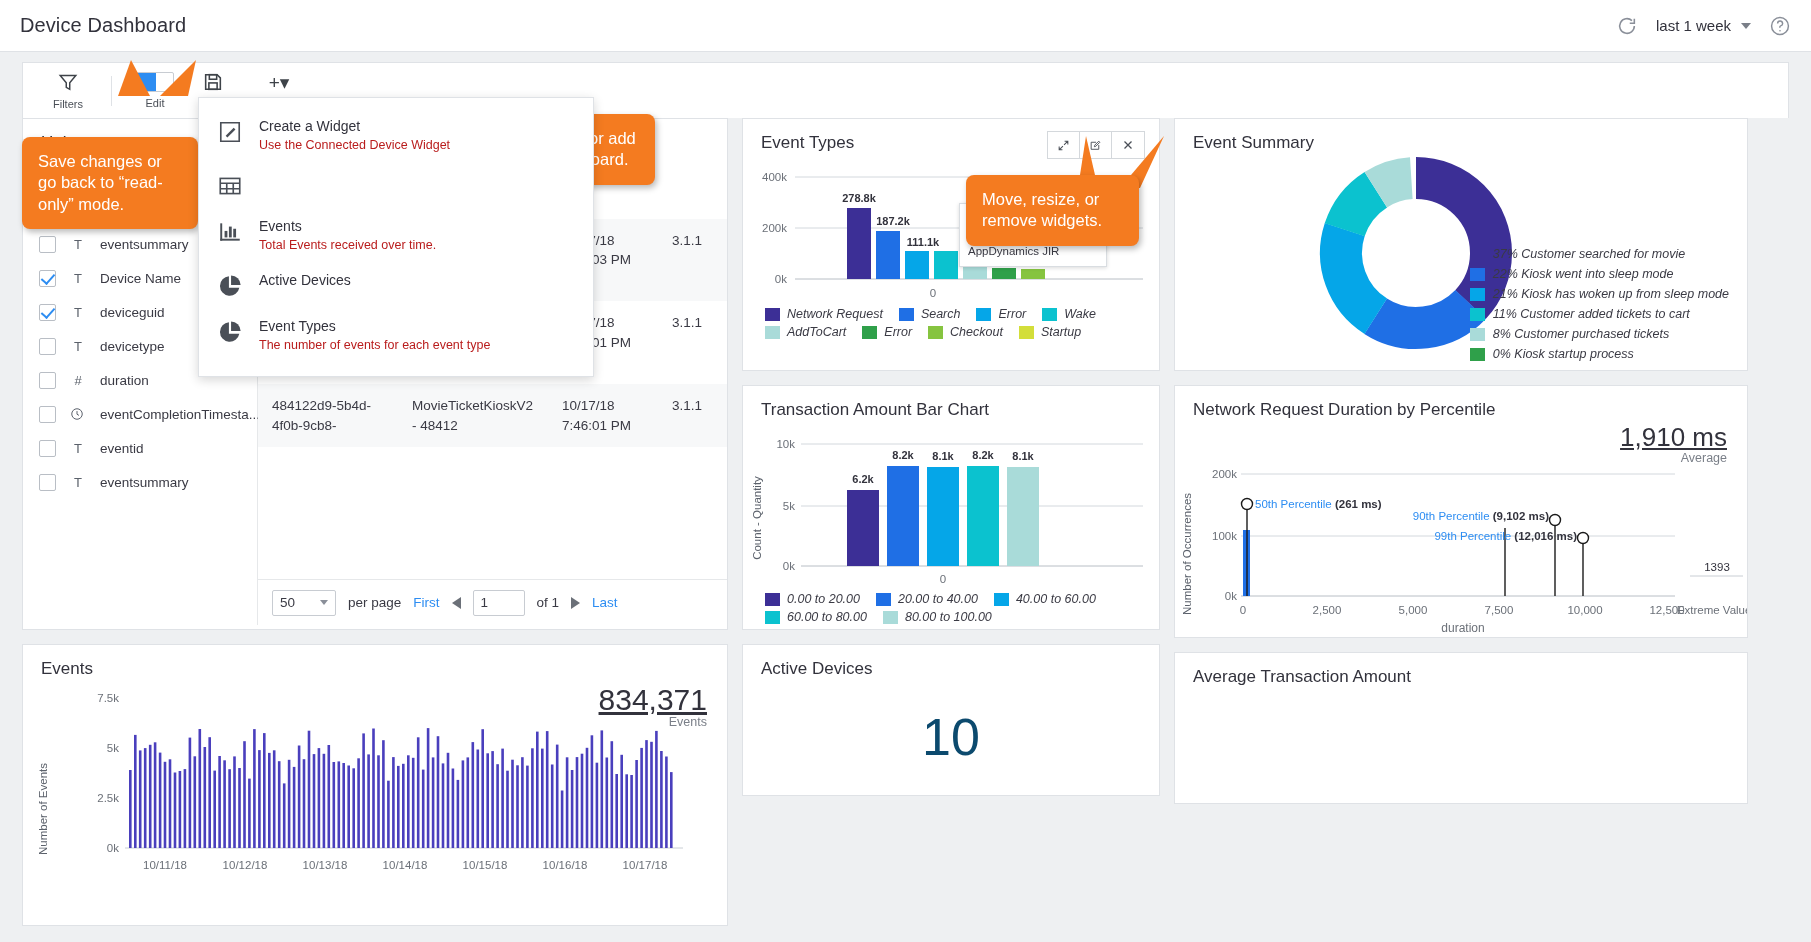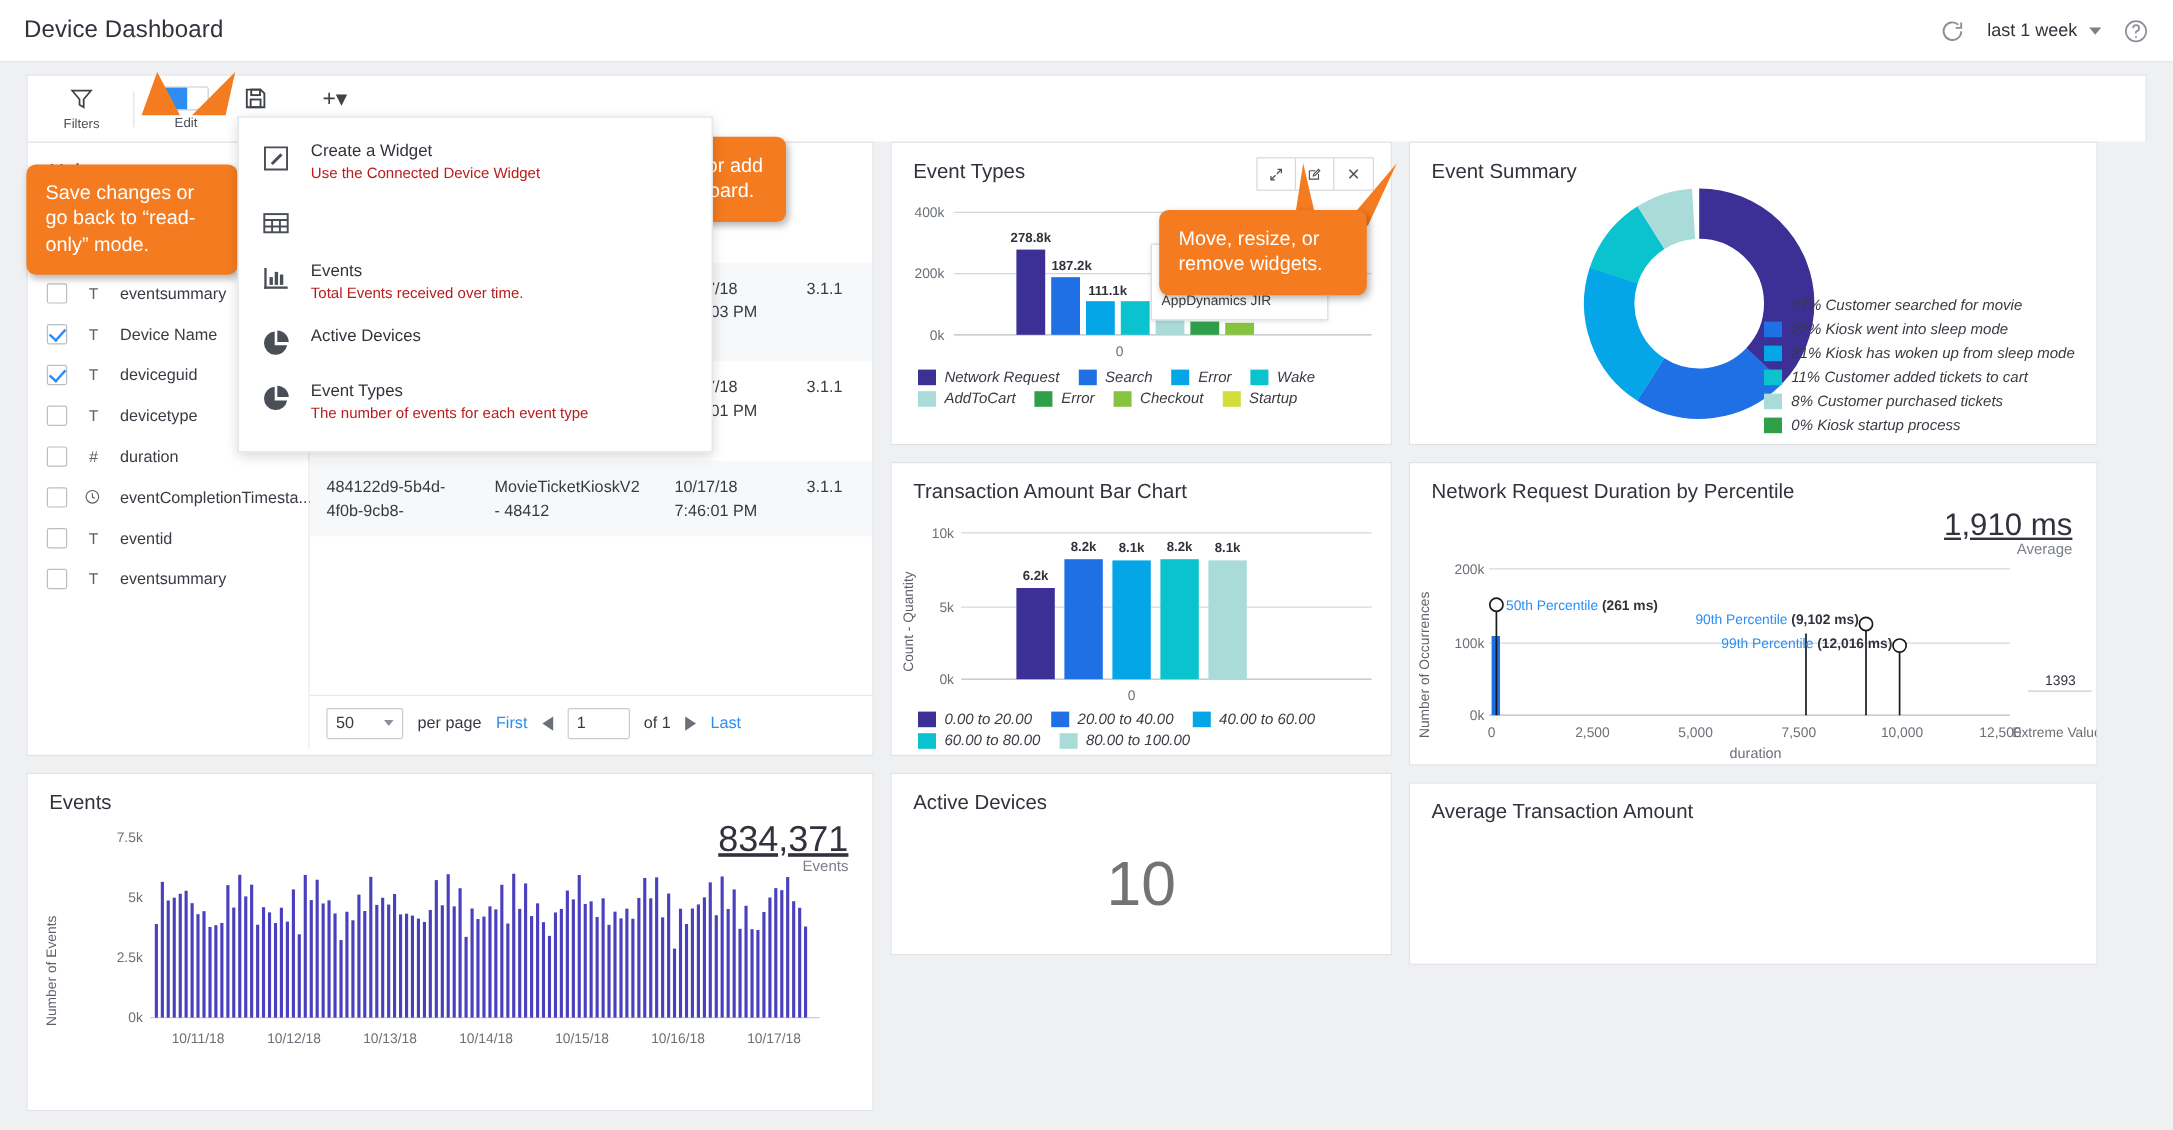--- a/index.html
+++ b/index.html
@@ -87,21 +87,21 @@
   .big-num .v { font-size: 30px; color:#32323c; font-weight:400;text-decoration:underline; }
   .big-num .u { font-size: 12.5px; color:#7a7f88; margin-top:-2px; }
 
   
   .wctrl { position:absolute; right:14px; top:12px; display:flex; border:1px solid #d4d8dc; background:#fff; }
   .wctrl div { width:32px; height:26px; display:flex; align-items:center; justify-content:center; border-right:1px solid #d4d8dc; color:#4a4f57; cursor:pointer; }
   .wctrl div:last-child{ border-right:none; }
 
   
   .stat-card { height: 152px; display:flex; flex-direction:column; }
-  .stat-val { flex:1; display:flex; align-items:center; justify-content:center; font-size: 52px; color:#737373; font-weight:300; }
+  .stat-val { flex:1; display:flex; align-items:center; justify-content:center; font-size: 52px; color:#0c4a6e; font-weight:300; }
   .stat-val.lg { font-size: 58px; }
 
   
   .legend { display:flex; flex-wrap:wrap; padding: 6px 16px 12px 22px; gap: 4px 16px; font-size:12.5px; }
   .lg-item { display:flex; align-items:center; gap:7px;font-style:italic; }
   .sw { width:15px; height:13px; flex:none; }
   .vleg { position:absolute; right:18px; top:128px; display:flex; flex-direction:column; gap:6px; font-size:12.5px; }
   .vleg .lg-item { gap:8px; }
 
   

